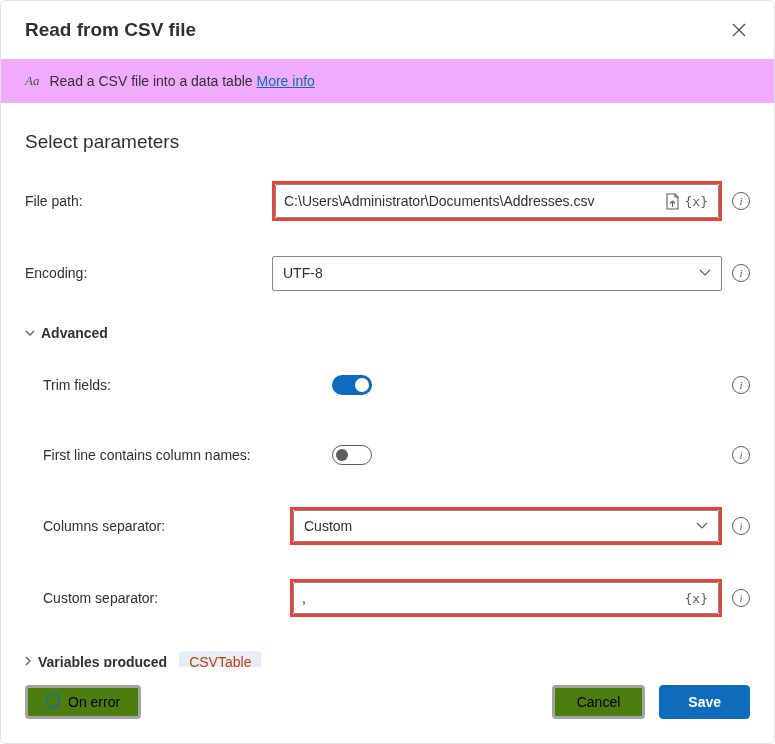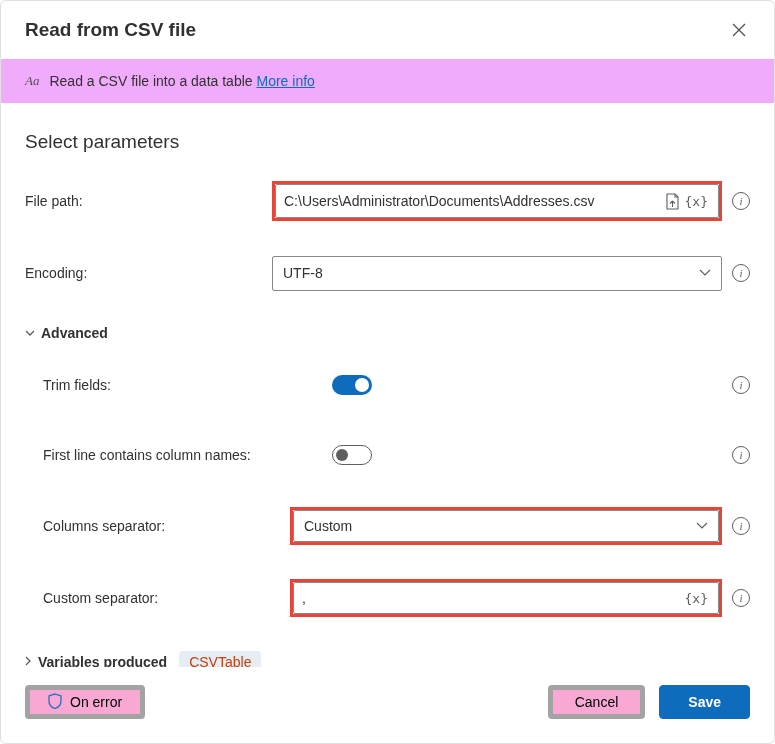--- a/index.html
+++ b/index.html
@@ -220,22 +220,22 @@
     }
     .btn {
       height: 34px;
       padding: 0 18px;
       border-radius: 4px;
       font-size: 14px;
       cursor: pointer;
       display: inline-flex;
       align-items: center;
       gap: 8px;
-      border: 5px solid #a3a3a3;
-      background: #f9a8d4;
+      border: 3px solid #a3a3a3;
+      background: #4d7c0f;
     }
     .btn-primary {
       background: #0f6cbd;
       color: #fff;
       border: 1px solid #0f6cbd;
       padding: 0 28px;
       font-weight: 600;
     }
     .btn-secondary {
       padding: 0 22px;

